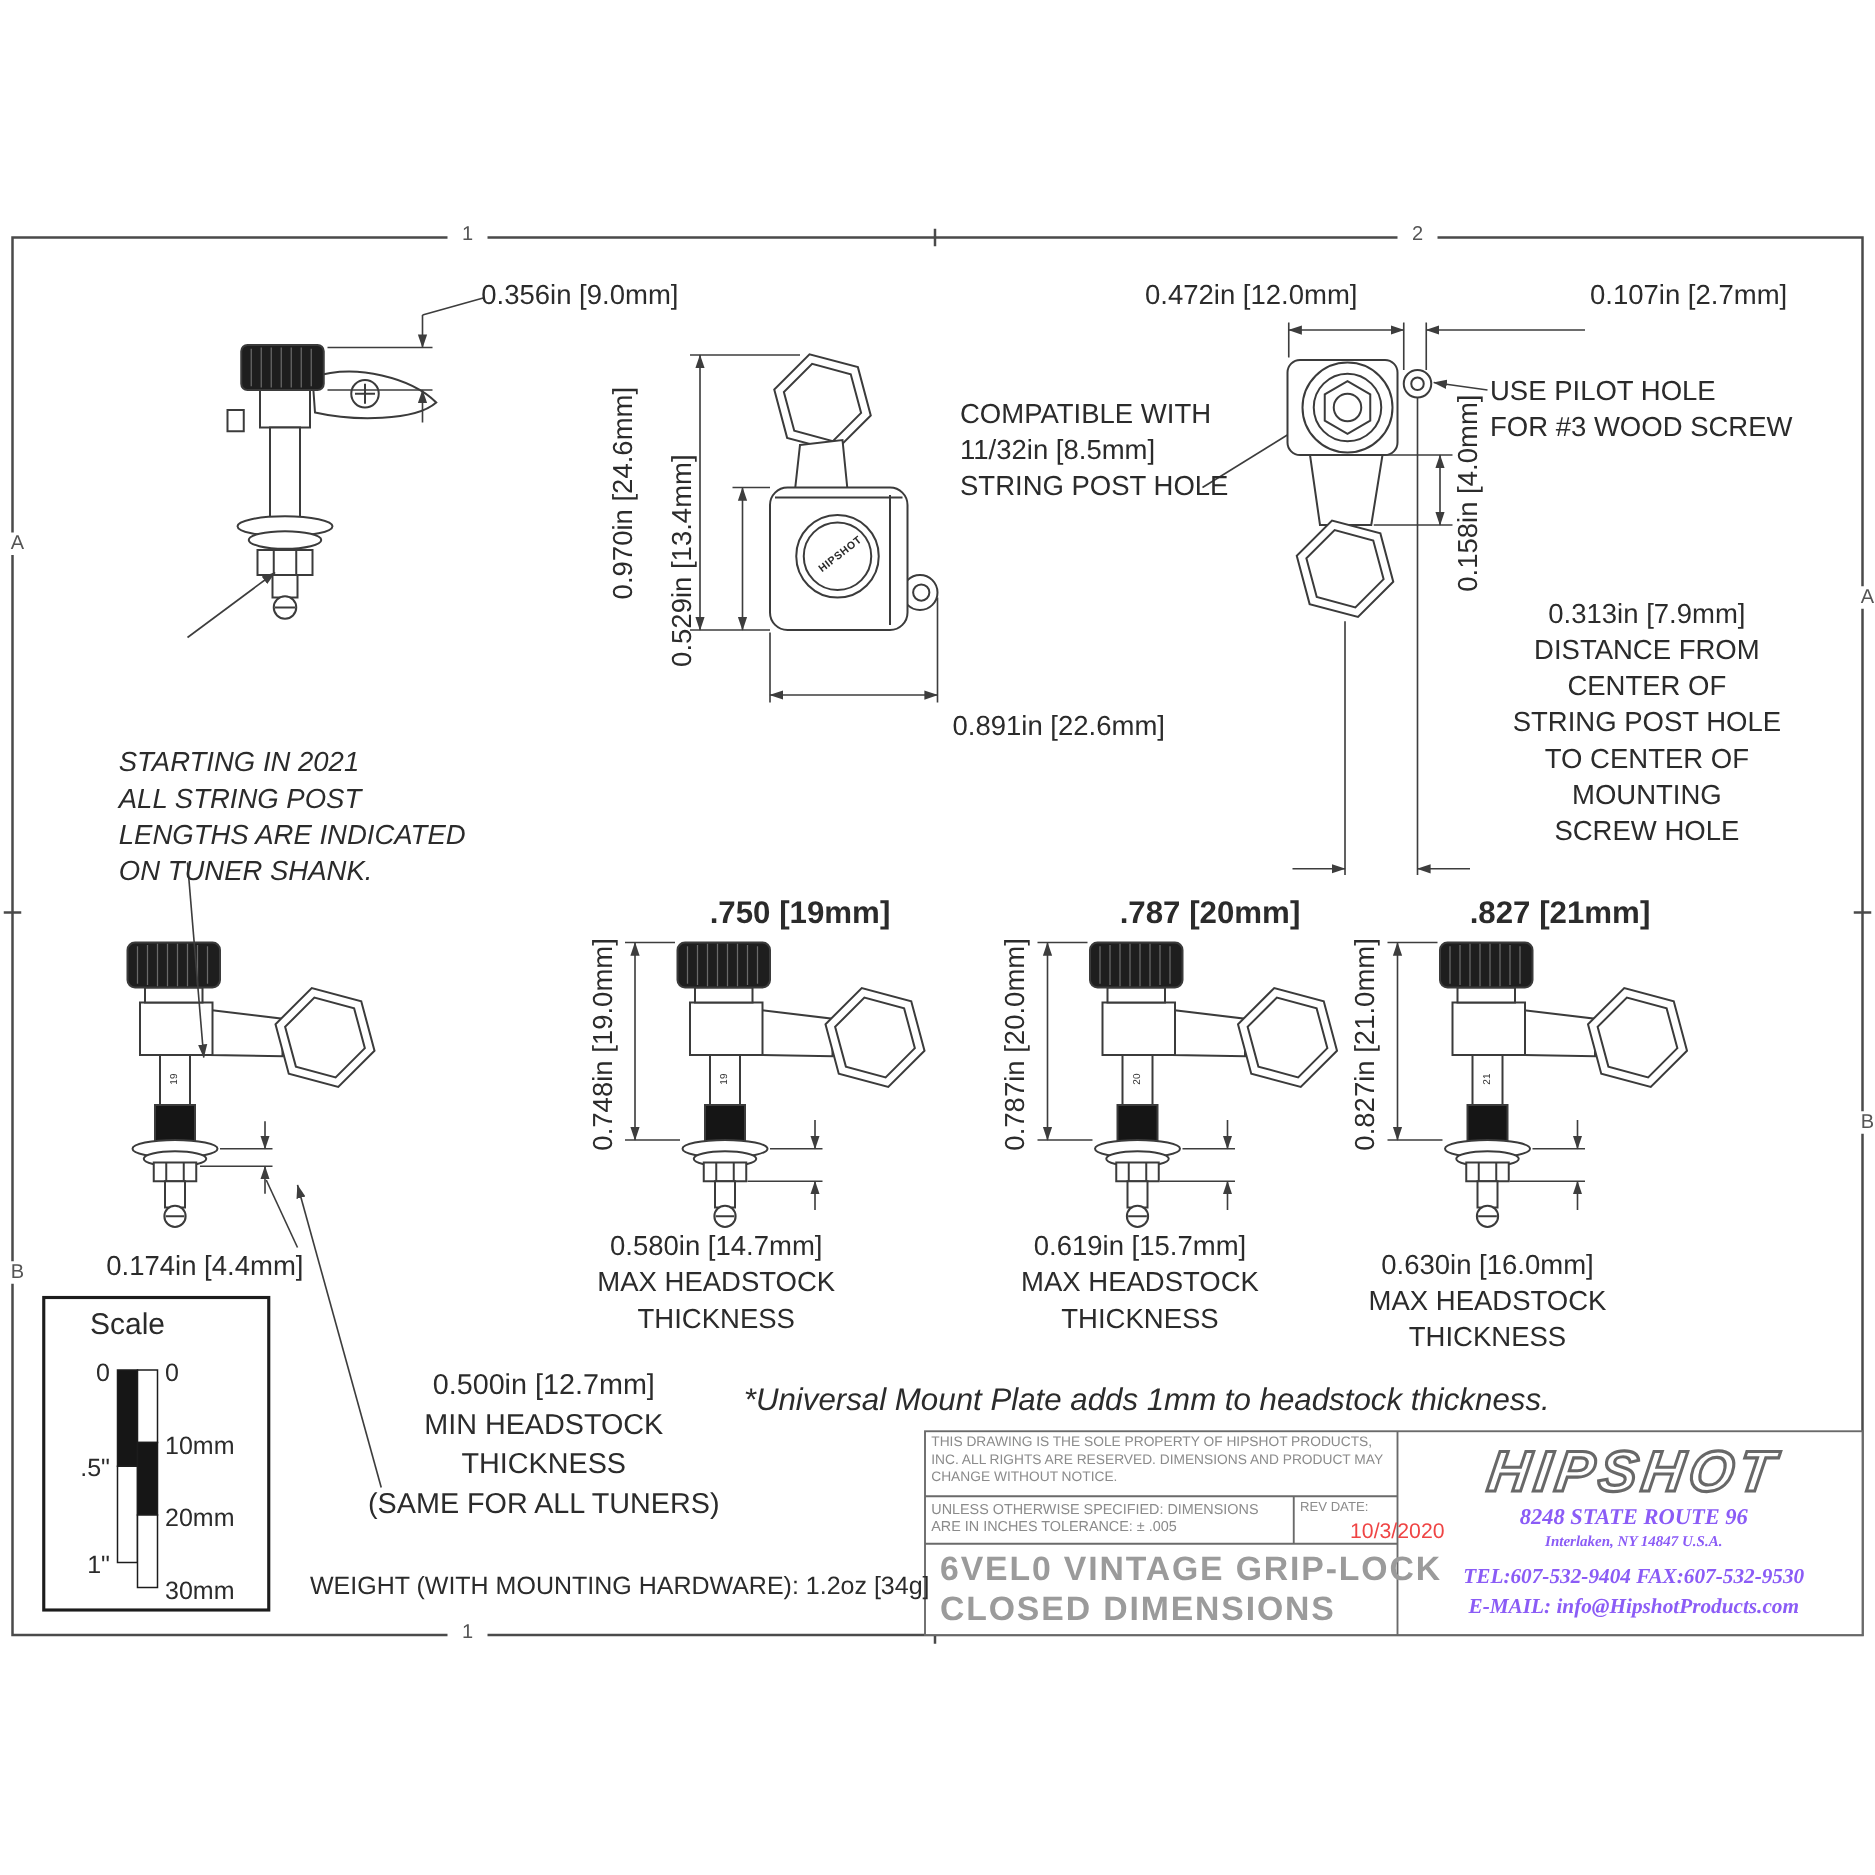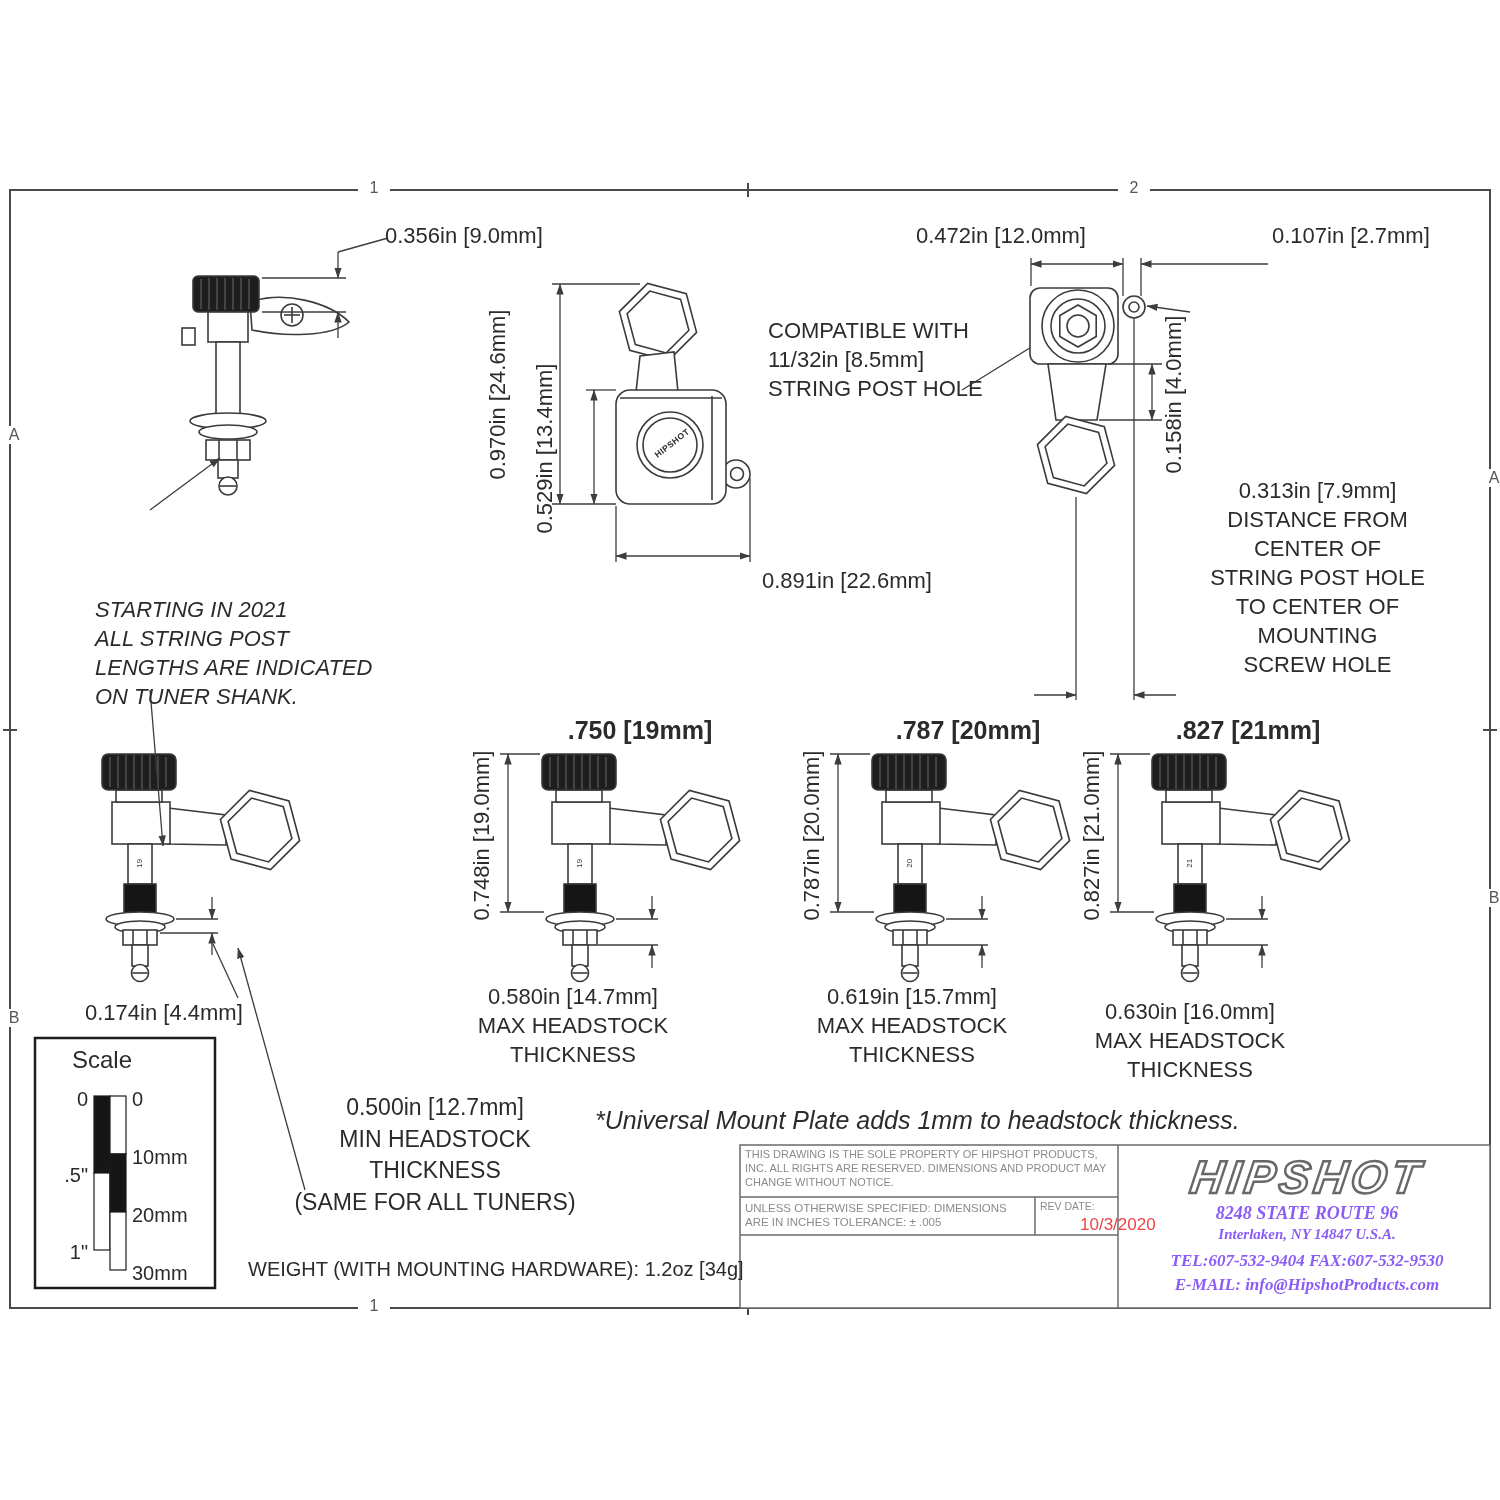--- a/index.html
+++ b/index.html
@@ -224,20 +224,22 @@
 <div class="lbl" style="left:385px;top:221px;">0.356in [9.0mm]</div>
 <div class="lbl pre" style="left:768px;top:316px;">COMPATIBLE WITH
 11/32in [8.5mm]
 STRING POST HOLE</div>
 <div class="lbl rot" style="left:393px;top:380px;width:210px;">0.970in [24.6mm]</div>
 <div class="lbl rot" style="left:440px;top:434px;width:210px;">0.529in [13.4mm]</div>
 <div class="lbl" style="left:762px;top:518px;margin-top:48px;">0.891in [22.6mm]</div>
 <div class="stamp" style="left:642px;top:438px;width:60px;">HIPSHOT</div>
 <div class="lbl" style="left:916px;top:221px;">0.472in [12.0mm]</div>
 <div class="lbl" style="left:1272px;top:221px;">0.107in [2.7mm]</div>
+<div class="lbl pre" style="left:1192px;top:298px;">USE PILOT HOLE
+FOR #3 WOOD SCREW</div>
 <div class="lbl rot" style="left:1074px;top:380px;width:200px;">0.158in [4.0mm]</div>
 <div class="lbl pre ctr" style="left:1195px;top:476px;width:245px;">0.313in [7.9mm]
 DISTANCE FROM
 CENTER OF
 STRING POST HOLE
 TO CENTER OF
 MOUNTING
 SCREW HOLE</div>
 <div class="lbl pre" style="left:95px;top:595px;font-style:italic;">STARTING IN 2021
 ALL STRING POST
@@ -281,19 +283,21 @@
 <div class="lbl" style="left:40px;top:1162px;width:48px;text-align:right;font-size:20px;">.5"</div>
 <div class="lbl" style="left:132px;top:1144px;font-size:20px;">10mm</div>
 <div class="lbl" style="left:132px;top:1202px;font-size:20px;">20mm</div>
 <div class="lbl" style="left:48px;top:1239px;width:40px;text-align:right;font-size:20px;">1"</div>
 <div class="lbl" style="left:132px;top:1260px;font-size:20px;">30mm</div>
 
 <div class="tb" style="left:745px;top:1148px;width:368px;font-size:11px;">THIS DRAWING IS THE SOLE PROPERTY OF HIPSHOT PRODUCTS, INC. ALL RIGHTS ARE RESERVED. DIMENSIONS AND PRODUCT MAY CHANGE WITHOUT NOTICE.</div>
 <div class="tb" style="left:745px;top:1201px;width:285px;font-size:11.5px;">UNLESS OTHERWISE SPECIFIED: DIMENSIONS ARE IN INCHES TOLERANCE: ± .005</div>
 <div class="tb" style="left:1040px;top:1200px;font-size:10.5px;">REV DATE:</div>
 <div class="tb" style="left:1040px;top:1214px;font-size:17px;color:#ef4444;margin-left:40px;">10/3/2020</div>
+<div class="tb pre" style="left:752px;top:1240px;font-size:27px;color:#9b9b9b;letter-spacing:1.5px;font-weight:600;line-height:1.18;">6VEL0 VINTAGE GRIP-LOCK
+CLOSED DIMENSIONS</div>
 <div class="logo" style="position:absolute;left:1132px;top:1150px;width:350px;">HIPSHOT</div>
 <div class="addr" style="position:absolute;left:1132px;top:1203px;width:350px;font-size:18px;">8248 STATE ROUTE 96</div>
-<div class="addr" style="position:absolute;left:1132px;top:1226px;width:350px;font-size:15px;">Interlaken, NY 14847 U.S.A.</div>
+<div class="addr" style="position:absolute;left:1132px;top:1226px;width:350px;font-size:12px;">Interlaken, NY 14847 U.S.A.</div>
 <div class="addr" style="position:absolute;left:1132px;top:1251px;width:350px;font-size:17px;">TEL:607-532-9404 FAX:607-532-9530</div>
 <div class="addr" style="position:absolute;left:1132px;top:1275px;width:350px;font-size:17px;">E-MAIL: info@HipshotProducts.com</div>
 
 </div>
 
 </body></html>

